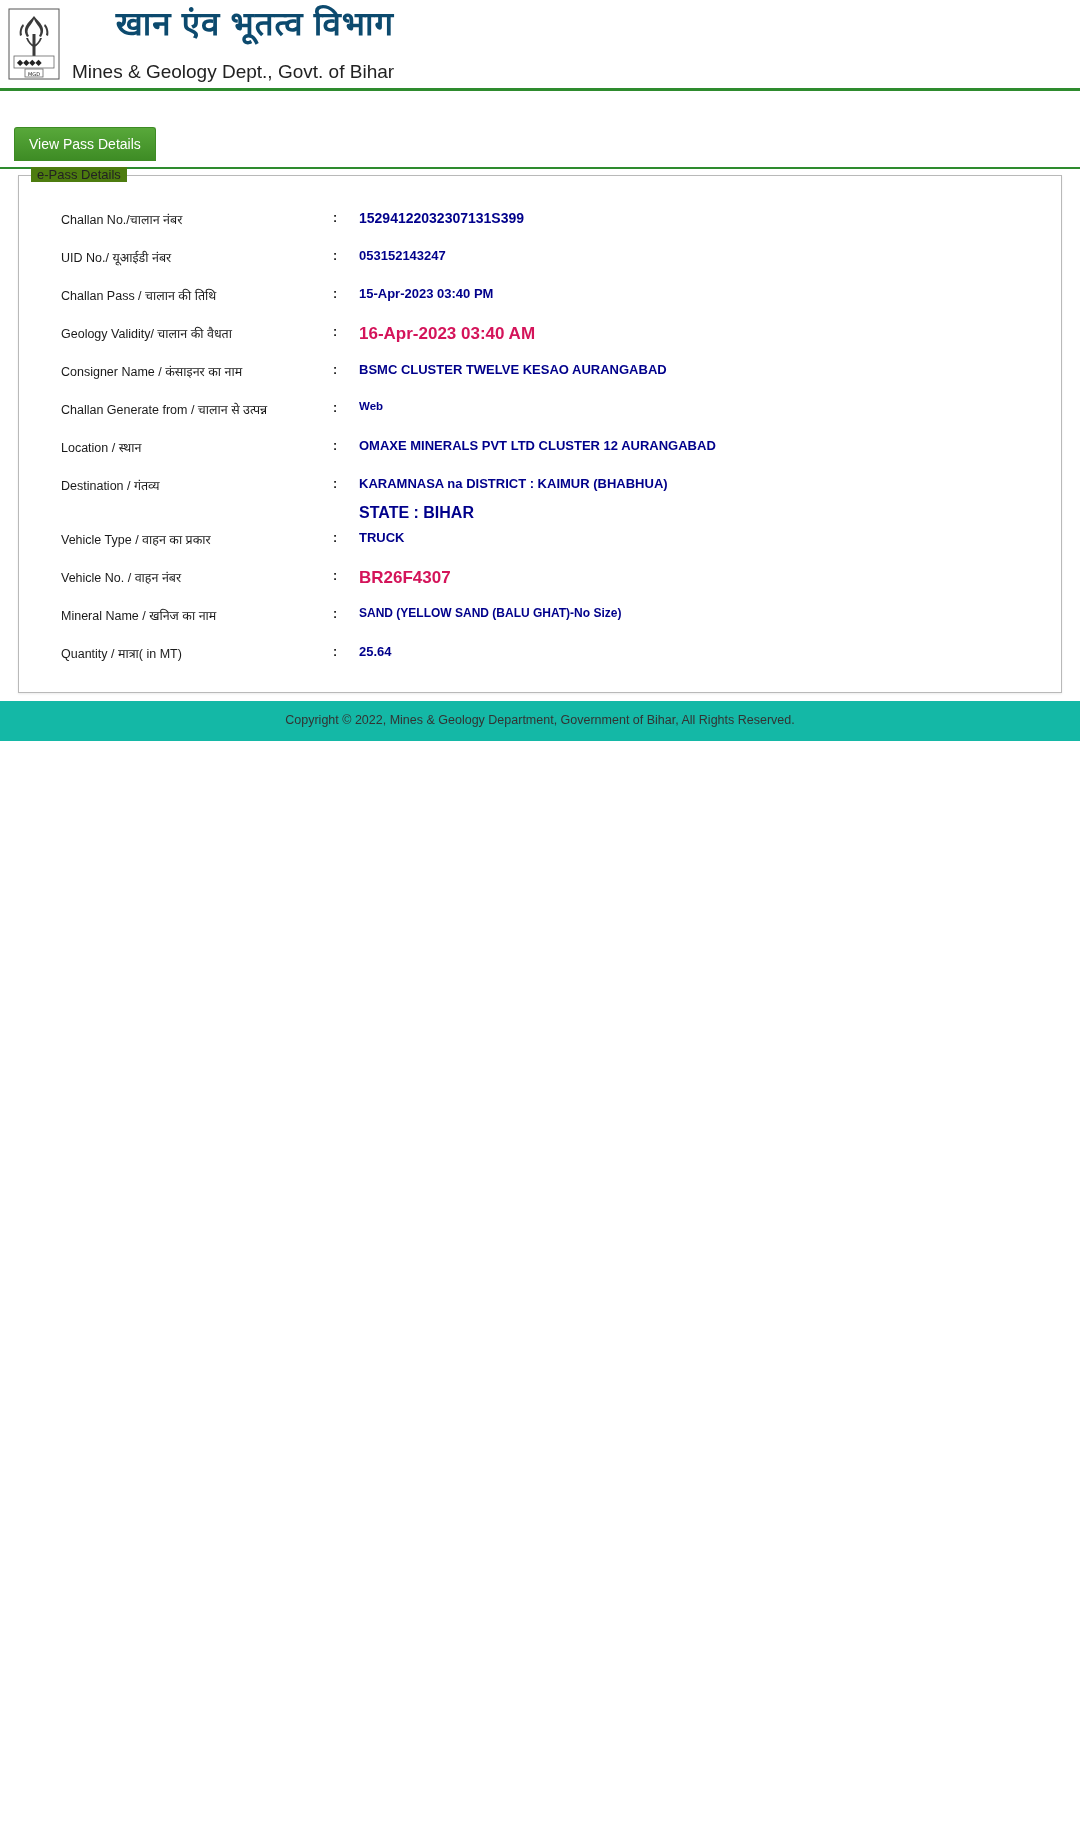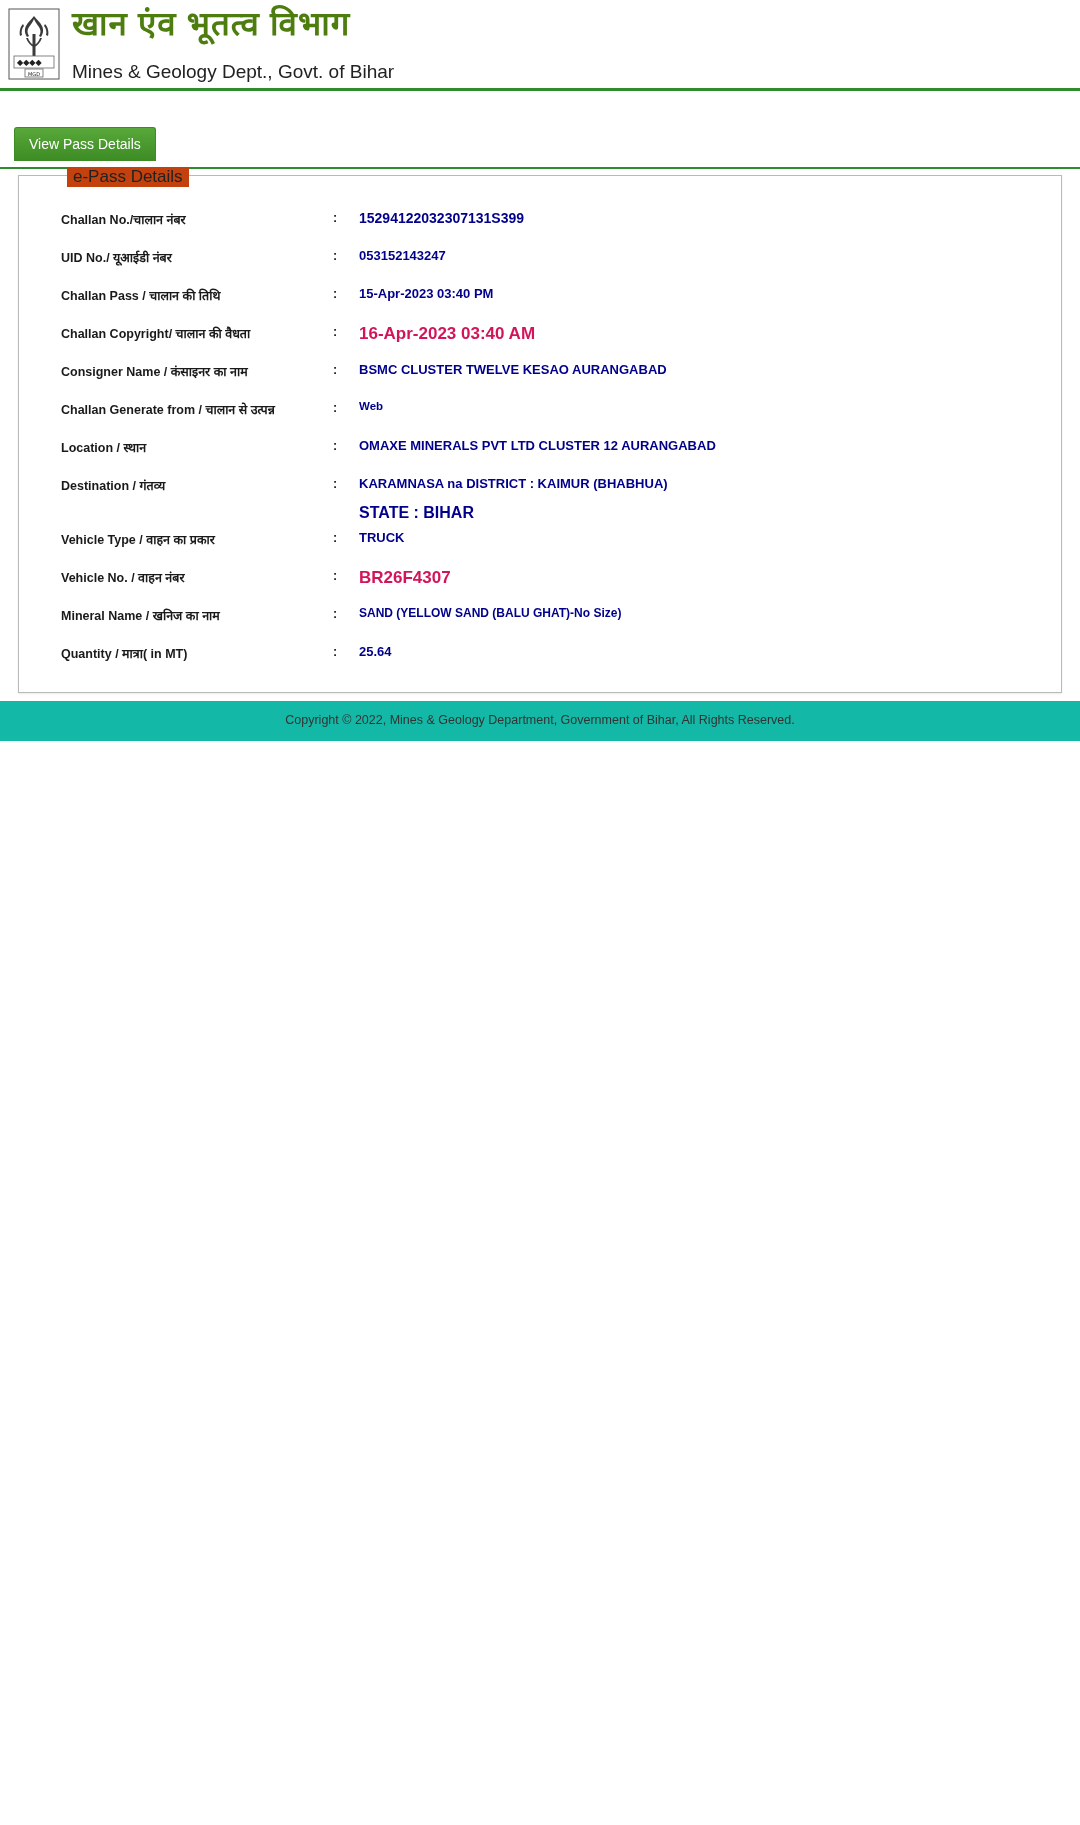--- a/index.html
+++ b/index.html
@@ -39,23 +39,24 @@
   .header-text {
     display: flex;
     flex-direction: column;
     justify-content: center;
     line-height: 1.08;
   }
   .header-hindi {
     font-family: "Liberation Sans", sans-serif;
     font-size: 33px;
     font-weight: 700;
-    color: #4d7c0f;
+    color: #0c4a6e;
     letter-spacing: 1px;
     white-space: nowrap;
+    text-align: right;
   }
   .header-english {
     font-family: "Liberation Sans", sans-serif;
     font-size: 19px;
     color: #222222;
     margin-top: 20px;
     white-space: nowrap;
   }
   .green-rule {
     height: 3px;
@@ -101,40 +102,39 @@
     border: 1px solid #b9b9b9;
     padding: 0 0 18px 0;
     position: relative;
     background: #ffffff;
     box-shadow: 0 1px 2px rgba(0,0,0,0.08);
   }
   .panel-legend {
     position: absolute;
     top: -9px;
     left: 12px;
-    background: #c2410c;
+    background: #4d7c0f;
     padding: 0 6px;
-    font-size: 17px;
+    font-size: 13px;
     color: #222;
-    margin-left: 36px;
   }
   .rows {
     padding-top: 26px;
   }
   .row {
     display: flex;
     align-items: flex-start;
     padding: 0 0 0 42px;
     min-height: 38px;
   }
   .row-label {
     width: 272px;
     flex: 0 0 272px;
     font-size: 12.5px;
-    font-weight: bold;
+    font-weight: normal;
     color: #1a1a1a;
     padding-top: 9px;
   }
   .row-colon {
     width: 26px;
     flex: 0 0 26px;
     font-size: 12.5px;
     font-weight: bold;
     color: #1a1a1a;
     padding-top: 9px;
@@ -228,21 +228,21 @@
         <div class="row-value v-dark">053152143247</div>
       </div>
 
       <div class="row">
         <div class="row-label">Challan Pass / चालान की तिथि</div>
         <div class="row-colon">:</div>
         <div class="row-value v-dark">15-Apr-2023 03:40 PM</div>
       </div>
 
       <div class="row">
-        <div class="row-label">Challan Copyright/ चालान की वैधता</div>
+        <div class="row-label">Geology Validity/ चालान की वैधता</div>
         <div class="row-colon">:</div>
         <div class="row-value v-red">16-Apr-2023 03:40 AM</div>
       </div>
 
       <div class="row">
         <div class="row-label">Consigner Name / कंसाइनर का नाम</div>
         <div class="row-colon">:</div>
         <div class="row-value v-dark">BSMC CLUSTER TWELVE KESAO AURANGABAD</div>
       </div>
 

